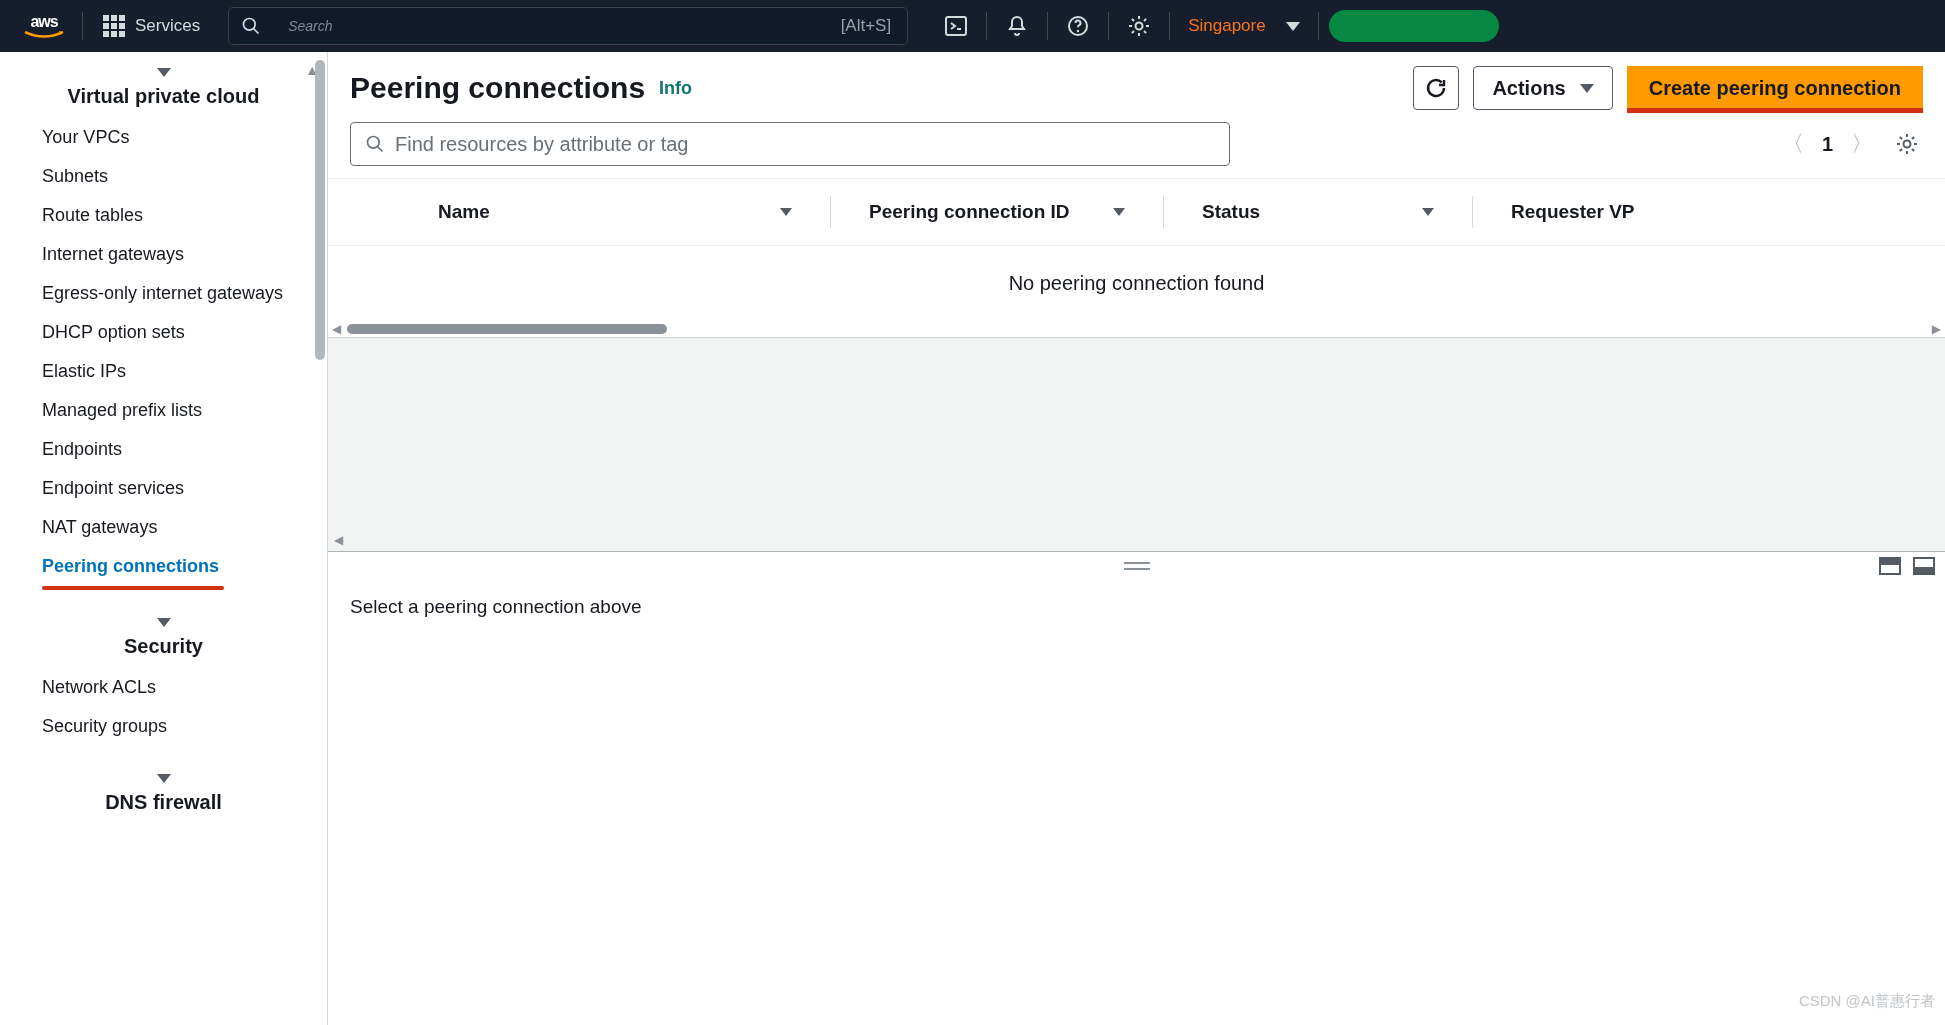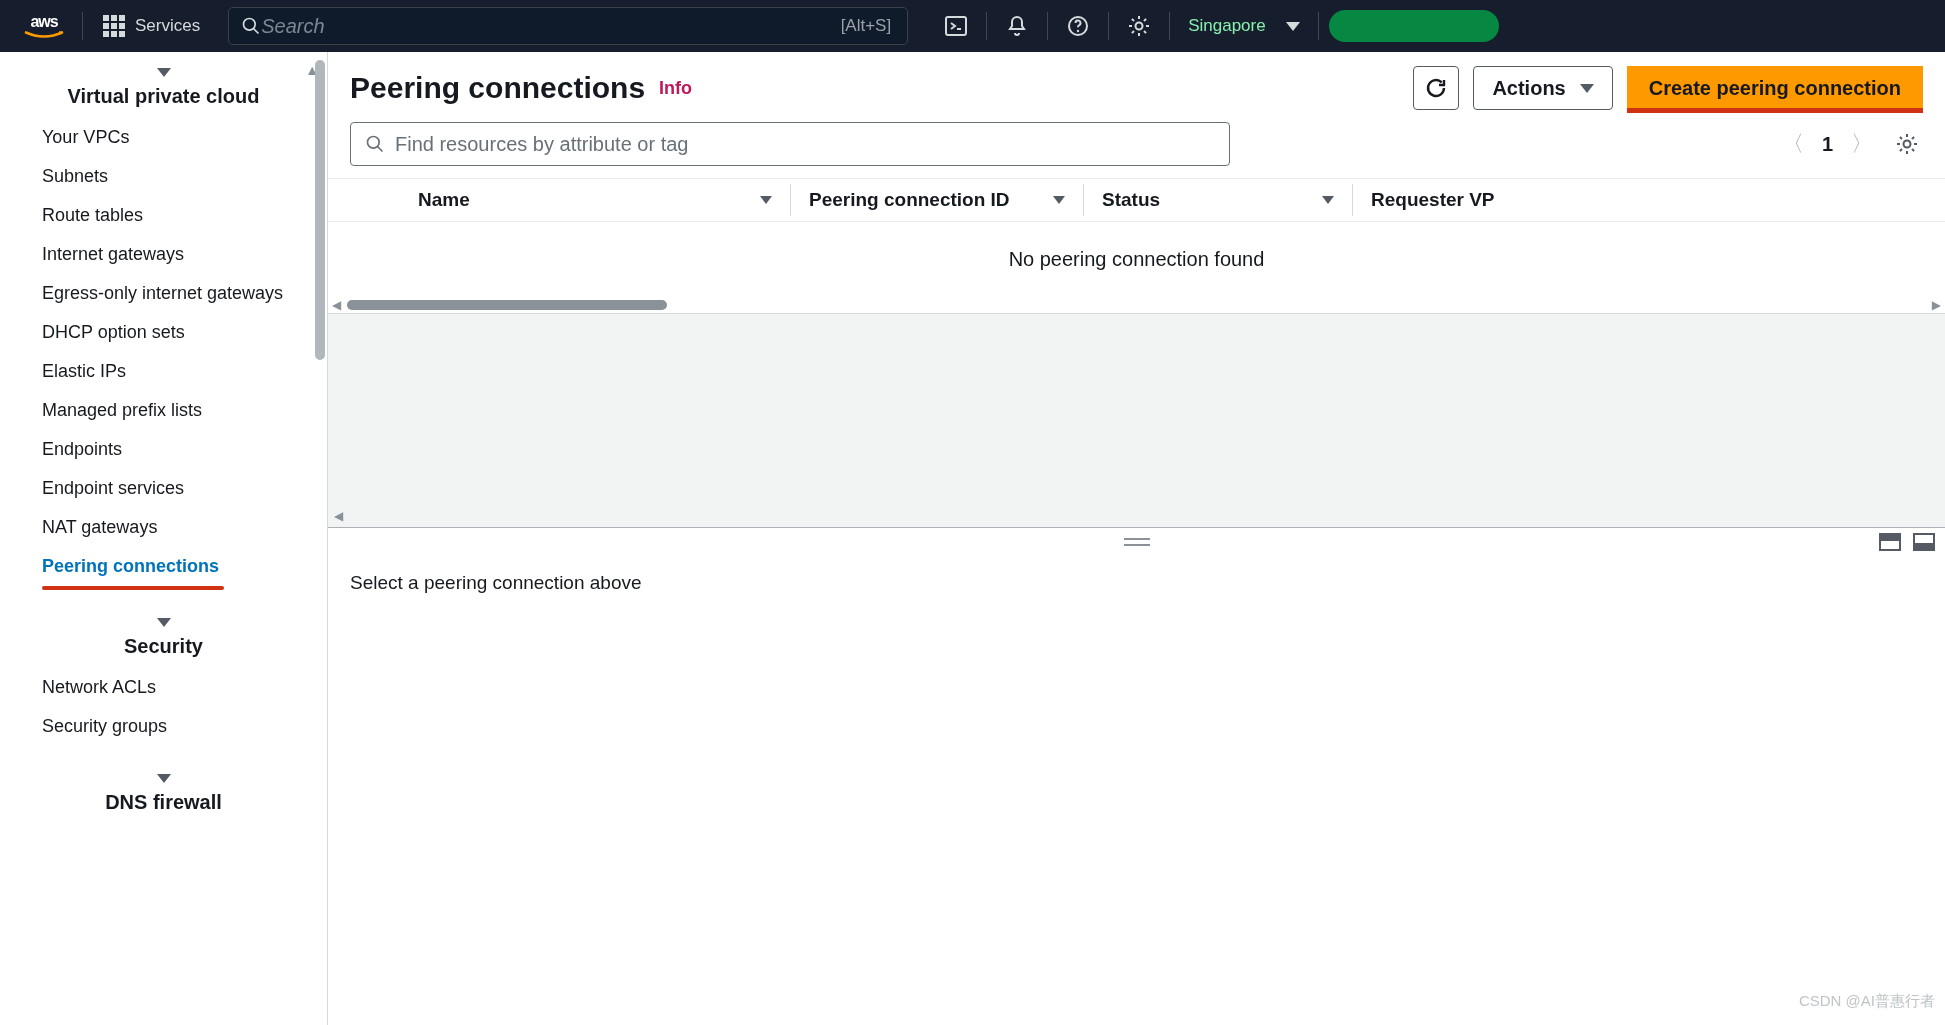--- a/index.html
+++ b/index.html
@@ -15,63 +15,63 @@
   gap: 4px;
 }
 .aws-logo { padding: 0 14px; display:flex; flex-direction:column; align-items:center; }
 .aws-logo .txt { color:#fff; font-weight:700; font-size:16px; letter-spacing:-1px; }
 .aws-logo .smile { width:40px; height:8px; }
 .nav-div { width:1px; height:28px; background:#424650; }
 .services-btn { display:flex; align-items:center; gap:10px; padding:0 16px; color:#d5dbdb; font-size:17px; cursor:pointer; }
 .grid-icon { display:grid; grid-template-columns:repeat(3,6px); grid-template-rows:repeat(3,6px); gap:2px; }
 .grid-icon span { background:#d5dbdb; }
 .search-wrap { flex:0 0 auto; width:680px; height:38px; background:#0f1b2a; border:1px solid #3b4149; border-radius:5px; display:flex; align-items:center; padding:0 12px; margin-left:8px; }
-.search-wrap input { flex:1; background:transparent; border:none; outline:none; color:#d5dbdb; font-size:20px; font-style:italic; }
+.search-wrap input { flex:1; background:transparent; border:none; outline:none; color:#d5dbdb; font-size:14px; font-style:italic;margin-left:27px; }
 .search-wrap input::placeholder { color:#7b8794; }
 .search-shortcut { color:#9aa1ab; font-size:17px; margin-right:4px; }
 .nav-icons { display:flex; align-items:center; margin-left:14px; }
 .nav-icon { padding:0 18px; display:flex; align-items:center; justify-content:center; cursor:pointer; }
-.region { display:flex; align-items:center; gap:20px; color:#86efac; font-size:17px; padding:0 18px; cursor:pointer;text-align:center; }
+.region { display:flex; align-items:center; gap:20px; color:#f97316; font-size:17px; padding:0 18px; cursor:pointer;text-align:center; }
 .account-pill { height:32px; background:#068742; border-radius:16px; width:170px; margin-left:10px; }
 
 
 .body-row { display:flex; height:calc(100% - 52px); }
 
 
 .sidebar { width:328px; border-right:1px solid #d5dbdb; overflow-y:auto; position:relative; padding-top:6px; }
 .sidebar::-webkit-scrollbar { width:10px; }
 .side-section-head { display:flex; align-items:center; gap:8px; padding:10px 18px 10px 18px; font-size:20px; font-weight:700; color:#16191f; cursor:pointer;flex-direction:column; }
 .caret { width:0; height:0; border-left:7px solid transparent; border-right:7px solid transparent; border-top:9px solid #545b64; }
 .side-item { display:block; padding:9px 18px 9px 42px; font-size:18px; color:#16191f; cursor:pointer; }
 .side-item.active { color:#0073bb; font-weight:700; }
 .underline-red { height:4px; background:#d13212; margin:0 0 0 42px; width:182px; border-radius:2px; }
 .vscroll-thumb { position:absolute; right:2px; top:8px; width:10px; height:300px; background:#b0b7bd; border-radius:5px; }
 .collapse-caret { position:absolute; right:8px; top:10px; color:#879196; font-size:14px; }
 
 
 .main { flex:1; display:flex; flex-direction:column; overflow:hidden; }
 .page-head { display:flex; align-items:center; padding:14px 22px 12px 22px; gap:14px; }
 .page-title { font-size:30px; font-weight:700; color:#16191f; }
-.info-link { color:#be185d; font-size:18px; font-weight:600; cursor:pointer; }
+.info-link { color:#0f766e; font-size:18px; font-weight:600; cursor:pointer; }
 .head-spacer { flex:1; }
 .icon-btn { width:46px; height:44px; border:1px solid #545b64; border-radius:4px; background:#fff; display:flex; align-items:center; justify-content:center; cursor:pointer; }
 .dd-btn { height:44px; border:1px solid #545b64; border-radius:4px; background:#fff; display:flex; align-items:center; padding:0 18px; gap:14px; font-size:20px; font-weight:600; color:#16191f; cursor:pointer; }
 .primary-btn { height:44px; background:#ff9900; color:#16191f; font-size:20px; font-weight:700; padding:0 22px; border:none; cursor:pointer; display:flex; align-items:center; position:relative; }
 .primary-under { position:absolute; left:0; right:0; bottom:-3px; height:5px; background:#d13212; }
 
 .filter-row { display:flex; align-items:center; padding:0 22px 12px 22px; gap:14px; }
 .filter-input { flex:0 0 880px; height:44px; border:1px solid #687078; border-radius:4px; display:flex; align-items:center; padding:0 14px; gap:10px; }
 .filter-input input { flex:1; border:none; outline:none; font-size:20px; color:#16191f; }
 .filter-input input::placeholder { color:#687078; }
 .pager { margin-left:auto; display:flex; align-items:center; gap:18px; }
 .pg-arrow { color:#aab1b8; font-size:22px; cursor:pointer; }
 .pg-num { font-size:20px; font-weight:700; color:#16191f; }
 .gear { cursor:pointer; padding:4px; }
 
-.table-head-row { display:flex; border-top:1px solid #eaeded; border-bottom:1px solid #eaeded; height:44px; align-items:center; }
+.table-head-row { display:flex; border-top:1px solid #eaeded; border-bottom:1px solid #eaeded; height:68px; align-items:center;gap:20px; }
 .th { display:flex; align-items:center; justify-content:space-between; padding:0 18px; font-size:19px; font-weight:700; color:#16191f; }
 .th-sep { width:1px; height:32px; background:#d5dbdb; }
 .th-check { width:72px; }
 .th-name { flex:0 0 390px; }
 .th-id  { flex:0 0 292px; }
 .th-status { flex:0 0 268px; }
 .th-req { flex:1; }
 
 .empty-row { text-align:center; font-size:20px; color:#16191f; padding:26px 0; }
 

